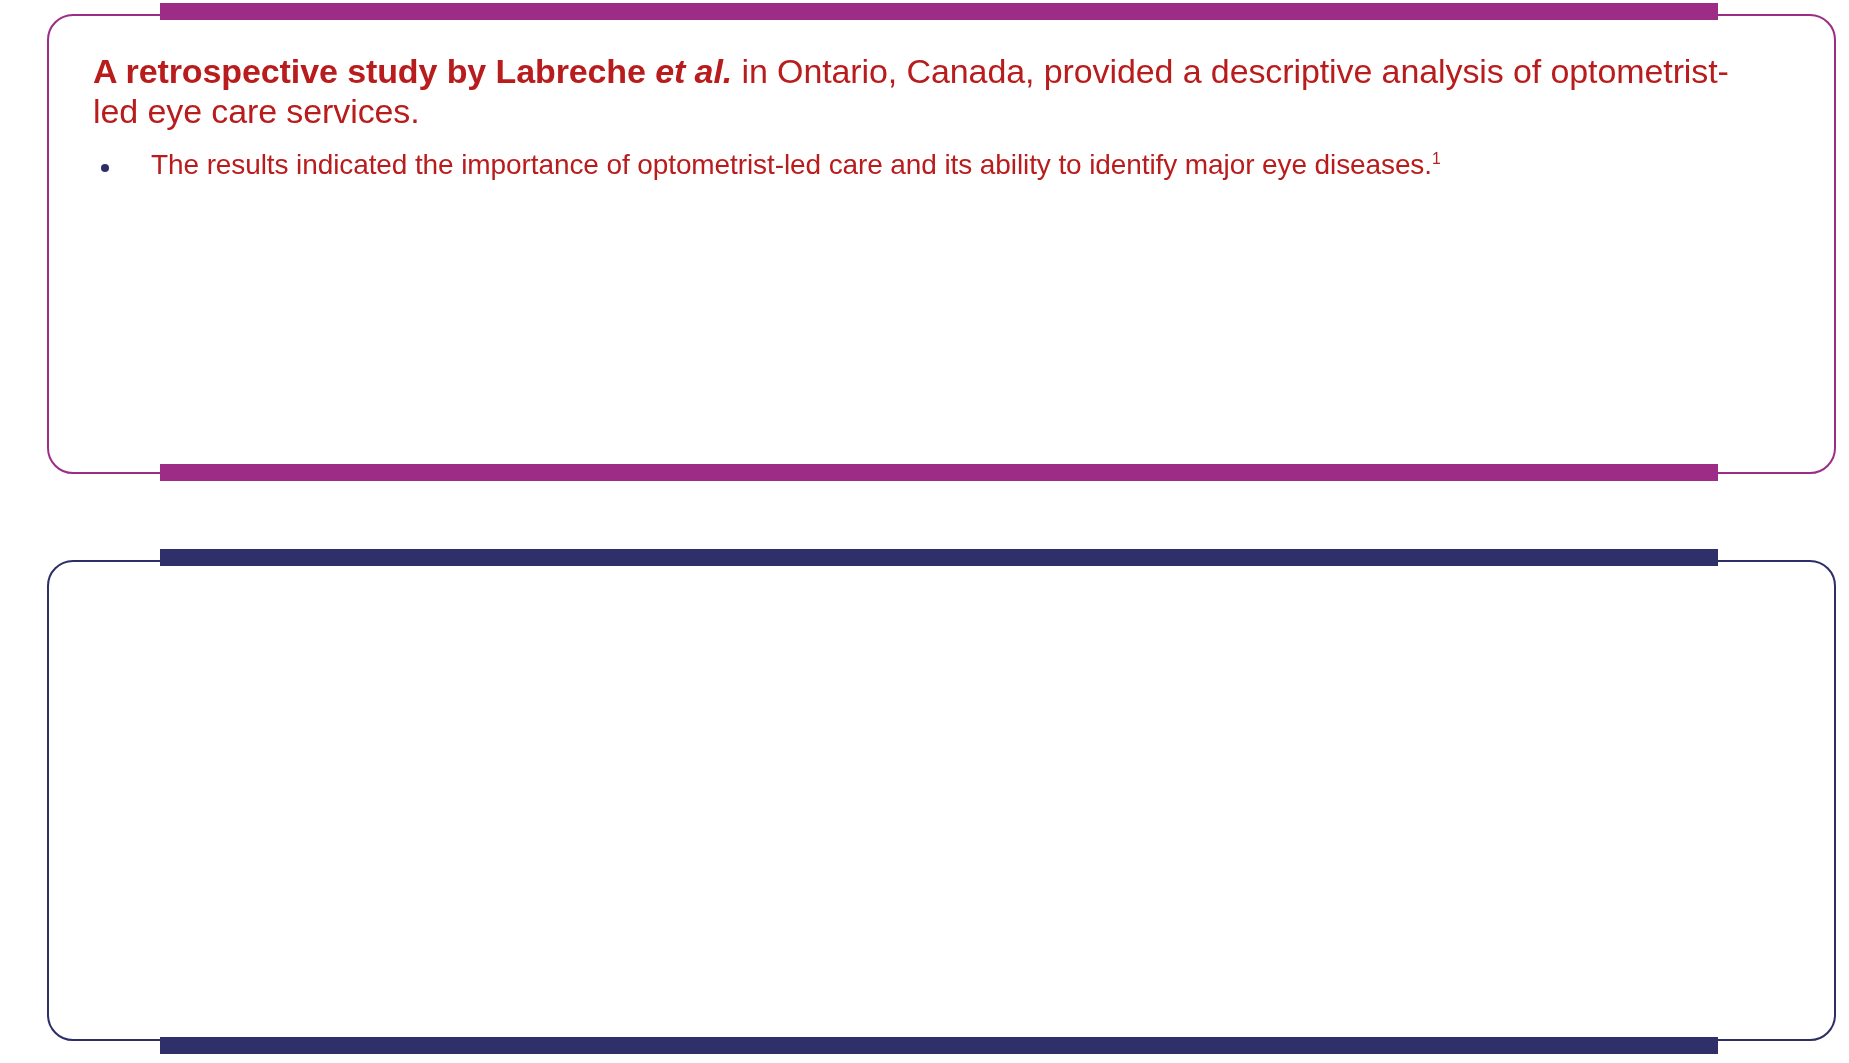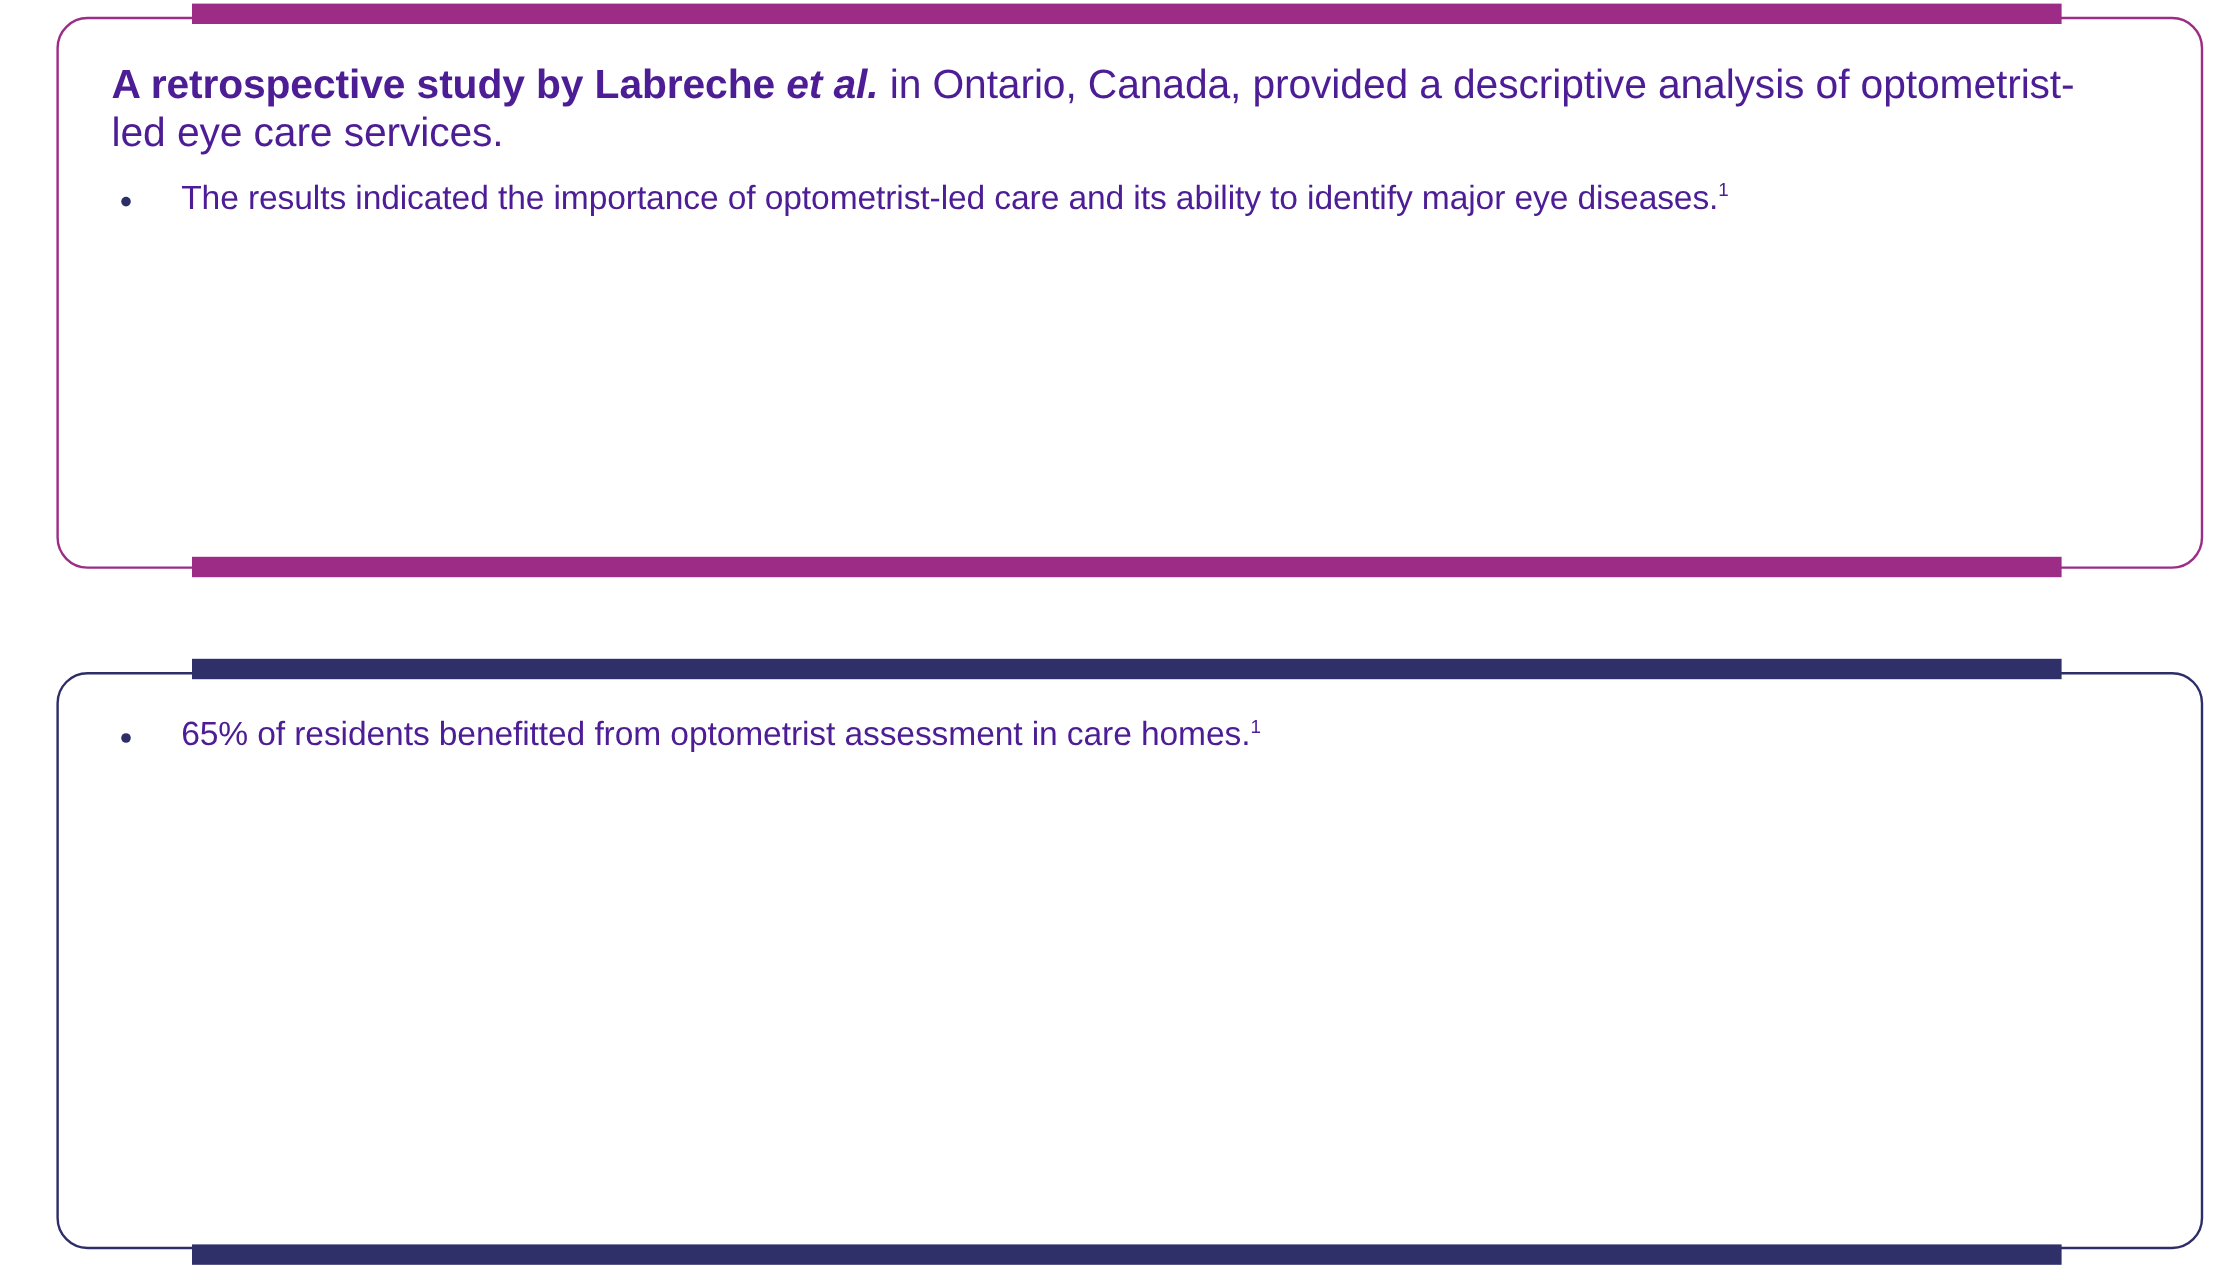--- a/index.html
+++ b/index.html
@@ -80,21 +80,21 @@
   }
 
   
   .card-body {
     position: absolute;
     left: 0;
     top: 0;
     padding: 36px 46px 0 44px;
     box-sizing: border-box;
     width: 100%;
-    color: #4c1d95;
+    color: #b91c1c;
   }
 
   .lede {
     font-size: 34px;
     line-height: 1.19;
     letter-spacing: -0.1px;
     margin: 0 0 14px 0;
     max-width: 1660px;
   }
   .lede .strong { font-weight: bold; }
@@ -161,23 +161,20 @@
   </div>
 
   <div class="accent-bar" id="card-one-top-bar"></div>
   <div class="accent-bar" id="card-one-bottom-bar"></div>
 
   <div class="card" id="card-two">
     <div class="card-body">
 
 
       <ul class="bullets">
-        <li>
-          <span class="bullet-dot"></span><span>65% of residents benefitted from optometrist assessment in care homes.</span><sup class="ref">1</sup>
-        </li>
       </ul>
 
     </div>
   </div>
 
   <div class="accent-bar" id="card-two-top-bar"></div>
   <div class="accent-bar" id="card-two-bottom-bar"></div>
 
 </div>
 

